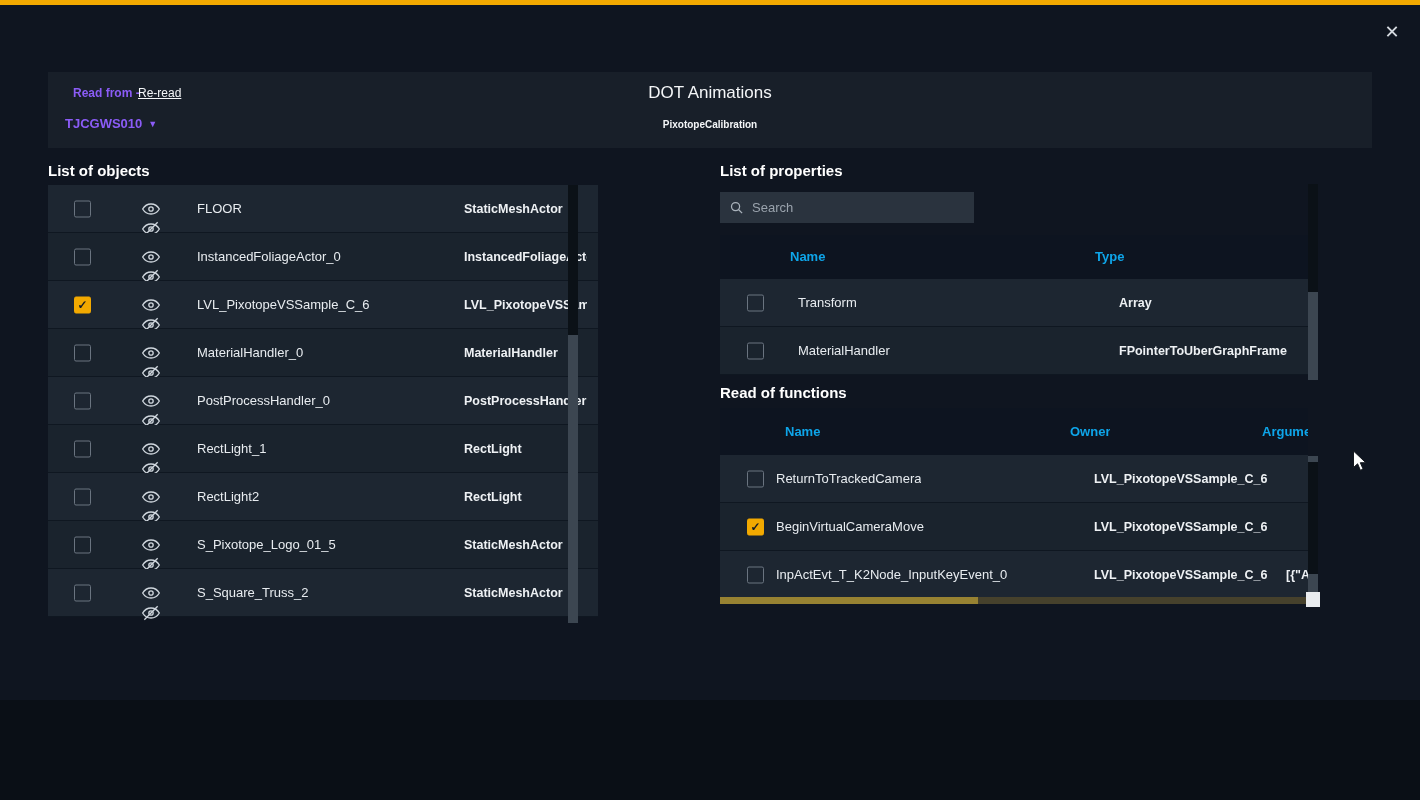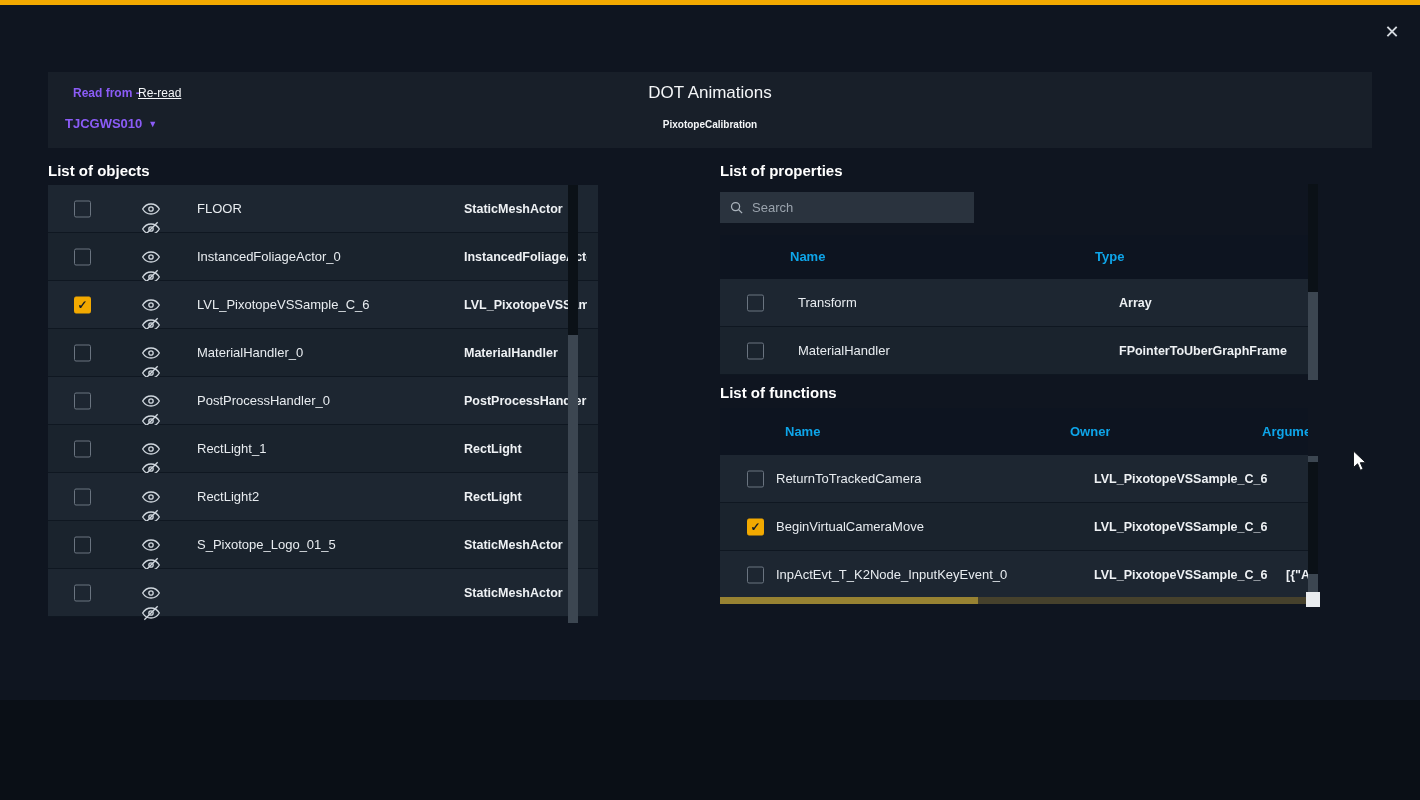--- a/index.html
+++ b/index.html
@@ -264,20 +264,21 @@
       <svg class="eye-on-svg" width="20" height="20" viewBox="0 0 24 24" fill="none" stroke="currentColor" stroke-width="1.6">
           <path d="M2 12s3.5-6 10-6 10 6 10 6-3.5 6-10 6S2 12 2 12z"></path>
           <circle cx="12" cy="12" r="2.6"></circle>
         </svg>
       <svg class="eye-off-svg" width="20" height="20" viewBox="0 0 24 24" fill="none" stroke="currentColor" stroke-width="1.6">
           <path d="M2 12s3.5-6 10-6 10 6 10 6-3.5 6-10 6S2 12 2 12z"></path>
           <circle cx="12" cy="12" r="2.6"></circle>
           <line x1="4" y1="20" x2="20" y2="4"></line>
         </svg>
     </span>
+    <span class="cell name">S_Square_Truss_2</span>
     <span class="cell type">StaticMeshActor</span>
   </div>
 </div>
 <div class="sb-v" id="objects-sb">
     <div class="thumb"></div>
   </div>
 
 <div class="section-heading" id="properties-heading">List of properties</div>
 <div class="search-box">
   <svg width="15" height="15" viewBox="0 0 24 24" fill="none" stroke="currentColor" stroke-width="2">
@@ -302,21 +303,21 @@
     <span class="checkbox"></span>
     <span class="cell name">MaterialHandler</span>
     <span class="cell type">FPointerToUberGraphFrame</span>
   </div>
 </div>
 </div>
 <div class="sb-v" id="props-sb">
     <div class="thumb"></div>
   </div>
 
-<div class="section-heading" id="functions-heading">List of functions</div>
+<div class="section-heading" id="functions-heading">Read of functions</div>
 <div id="funcs-table">
   <div class="thead">
     <span class="col c-name">Name</span>
     <span class="col c-owner">Owner</span>
     <span class="col c-args">Arguments</span>
   </div>
   <div id="funcs-rows">
   <div class="row">
     <span class="checkbox"></span>
     <span class="cell name">ReturnToTrackedCamera</span>

